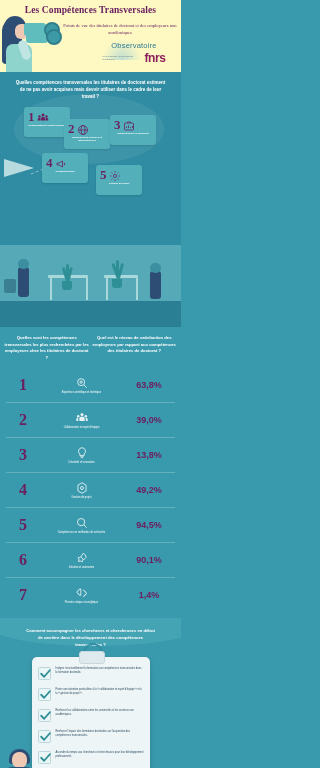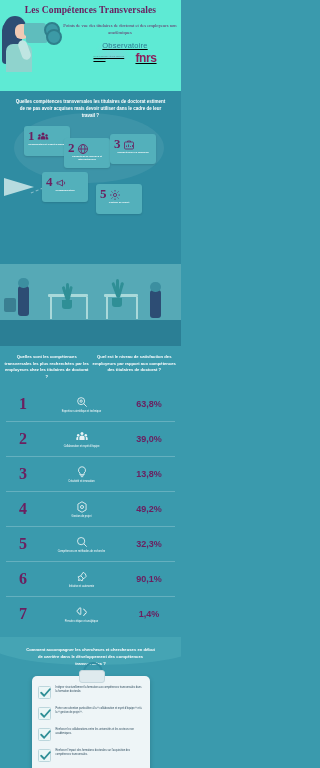--- a/index.html
+++ b/index.html
@@ -5,21 +5,21 @@
   html,body{margin:0;padding:0;}
   body{
     width:181px;height:768px;
     font-family:"Liberation Sans", sans-serif;
     background:#3a9aad;
     overflow:hidden;
   }
   .page{position:relative;width:181px;height:768px;overflow:hidden;}
 
   
-  .hdr{position:relative;background:#5eead4;height:91px;overflow:hidden;}
+  .hdr{position:relative;background:#fef9c3;height:72px;overflow:hidden;}
   .hdr-title{
     position:absolute;top:5px;left:0;width:181px;text-align:center;
     font-family:"Liberation Serif", serif;
     font-weight:bold;font-size:9.5px;color:#6b2060;letter-spacing:.1px;
   }
   .hdr-sub{
     position:absolute;top:22px;left:62px;width:116px;
     font-family:"Liberation Serif", serif;
     font-size:4.6px;line-height:1.55;color:#6b2060;text-align:center;
   }
@@ -30,21 +30,21 @@
   .face{position:absolute;left:13px;top:8px;width:14px;height:15px;background:#f0c9b4;border-radius:6px;}
   .body-t{position:absolute;left:4px;top:28px;width:26px;height:28px;background:#8fd3cd;border-radius:7px 7px 0 0;}
   .arm1{position:absolute;left:18px;top:24px;width:9px;height:20px;background:#bfe5e2;border-radius:5px;transform:rotate(-20deg);}
   .bino{position:absolute;left:22px;top:6px;width:34px;height:17px;}
   .bino .tube{position:absolute;top:0;width:22px;height:13px;background:#5fbdbd;border-radius:3px;}
   .bino .t1{left:0;top:1px;}
   .bino .t2{left:2px;top:8px;}
   .bino .lens{position:absolute;width:12px;height:12px;border-radius:50%;background:#3c9aa6;border:2px solid #2f7f8c;}
   .bino .l1{left:20px;top:0px;}
   .bino .l2{left:22px;top:7px;}
-  .logo-wrap{position:absolute;left:75px;top:41px;width:100px;height:28px;text-align:center;text-decoration:underline;}
+  .logo-wrap{position:absolute;left:84px;top:41px;width:100px;height:28px;text-align:center;}
   .logo-burst{position:absolute;left:18px;top:-3px;width:40px;height:22px;
      background:radial-gradient(ellipse at 50% 100%, rgba(140,200,220,.55) 0%, rgba(140,200,220,0) 70%);
      border-radius:50% 50% 0 0;}
   .logo-obs{position:relative;font-family:"Liberation Sans",sans-serif;font-size:7.5px;color:#2f7b93;letter-spacing:.2px;}
   .logo-row{position:relative;display:flex;align-items:center;justify-content:center;gap:6px;margin-top:1px;}
   .logo-sub{font-size:2.2px;color:#5a7a86;line-height:1.25;text-align:left;max-width:36px;}
   .logo-fnrs{font-family:"Liberation Sans",sans-serif;font-weight:bold;font-size:12px;color:#8c1f5c;letter-spacing:-.4px;}
 
   
   .band1{position:relative;background:#2f8ca2;padding:7px 0 0;height:166px;overflow:hidden;}
@@ -341,21 +341,21 @@
         <div class="r-num">5</div>
         <div class="r-mid">
           <div class="ic">
             <svg viewBox="0 0 24 24" fill="none" stroke="currentColor" stroke-width="1.5">
                 <circle cx="10.5" cy="10.5" r="6.2"></circle>
                 <path d="M15.2 15.2L20 20"></path>
               </svg>
           </div>
           <div class="lbl">Compétences en méthodes de recherche</div>
         </div>
-        <div class="r-pct">32,3%</div>
+        <div class="r-pct">94,5%</div>
       </div>
 
       <div class="rrow">
         <div class="r-num">6</div>
         <div class="r-mid">
           <div class="ic">
             <svg viewBox="0 0 24 24" fill="none" stroke="currentColor" stroke-width="1.5">
                 <path d="M14 4c3 1 5 4 5 7l-4 4-5-5 4-6z"></path>
                 <path d="M10 10l-5 2 2 2-1 4 4-1 2 2 2-5"></path>
               </svg>

